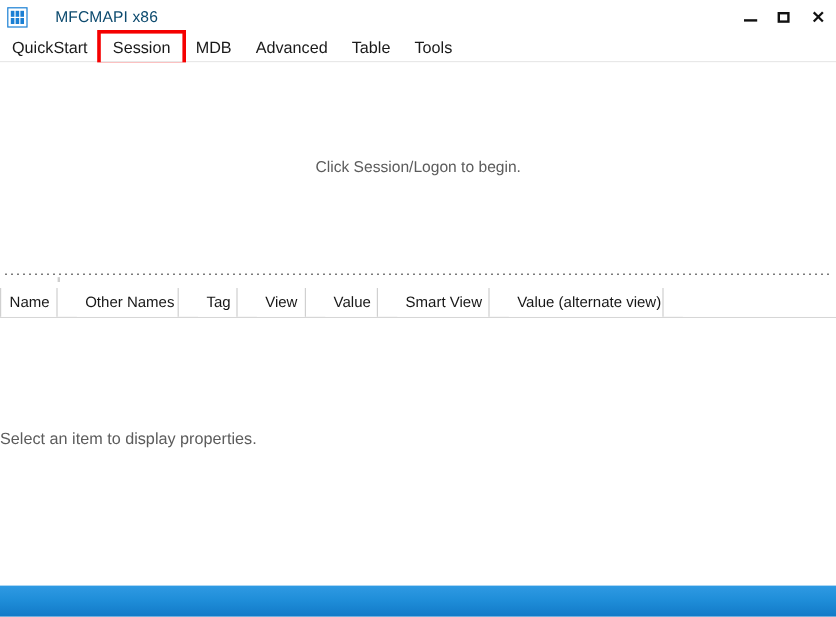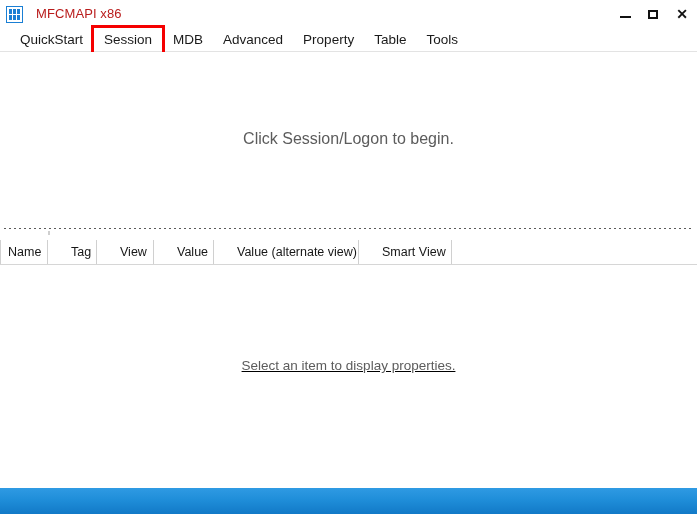--- a/index.html
+++ b/index.html
@@ -46,23 +46,23 @@
     gap: 1px;
     padding: 2px;
     background: #ffffff;
     flex: 0 0 auto;
   }
   #app-icon span {
     background: #1a7fd4;
     display: block;
   }
   #app-title {
-    margin-left: 13px;
+    margin-left: 23px;
     font-size: 13px;
-    color: #b91c1c;
+    color: #0c4a6e;
     line-height: 28px;
     white-space: nowrap;
     letter-spacing: 0.1px;
   }
 
   #window-controls {
     position: absolute;
     right: 8px;
     top: 0;
     height: 28px;
@@ -104,21 +104,20 @@
   }
 
   
   #menu-bar {
     position: relative;
     height: 24px;
     flex: 0 0 24px;
     background: #ffffff;
     display: flex;
     align-items: center;
-    padding-left: 10px;
     box-sizing: border-box;
     border-bottom: 1px solid #e3e3e3;
   }
   .menu-item {
     font-size: 13.5px;
     color: #1a1a1a;
     padding: 0 10px;
     line-height: 22px;
     white-space: nowrap;
     cursor: default;
@@ -134,21 +133,21 @@
   
   #upper-pane {
     position: relative;
     flex: 0 0 173px;
     background: #ffffff;
     display: flex;
     align-items: center;
     justify-content: center;
   }
   #upper-pane-message {
-    font-size: 16px;
+    font-size: 13px;
     color: #5c5c5c;
     text-align: center;
   }
 
   
   #pane-splitter {
     flex: 0 0 14px;
     position: relative;
     background: #ffffff;
   }
@@ -200,24 +199,22 @@
     background: #ffffff;
   }
 
   
   #lower-pane {
     flex: 1 1 auto;
     position: relative;
     background: #ffffff;
     display: flex;
     align-items: flex-start;
-    justify-content: center;
     padding-top: 93px;
     box-sizing: border-box;
-    text-decoration: underline;
   }
   #lower-pane-message {
     font-size: 13.5px;
     color: #5c5c5c;
     text-align: center;
   }
 
   
   #bottom-bar {
     position: absolute;
@@ -249,41 +246,41 @@
       <div class="win-btn" id="btn-maximize"></div>
       <div class="win-btn" id="btn-close">✕</div>
     </div>
   </div>
 
   <div id="menu-bar">
     <div class="menu-item">QuickStart</div>
     <div class="menu-item highlighted">Session</div>
     <div class="menu-item">MDB</div>
     <div class="menu-item">Advanced</div>
-    <div class="menu-item">Property</div>
     <div class="menu-item">Table</div>
     <div class="menu-item">Tools</div>
   </div>
 
   <div id="upper-pane">
     <div id="upper-pane-message">Click Session/Logon to begin.</div>
   </div>
 
   <div id="pane-splitter">
     <div class="dots"></div>
     <div class="grip"></div>
   </div>
 
   <div id="column-header-row">
     <div class="col-header" style="width:48px">Name</div>
+    <div class="col-header" style="width:85px">Other Names</div>
     <div class="col-header" style="width:33px">Tag</div>
     <div class="col-header" style="width:41px">View</div>
     <div class="col-header" style="width:44px">Value</div>
+    <div class="col-header" style="width:77px">Smart View</div>
     <div class="col-header" style="width:129px">Value (alternate view)</div>
-    <div class="col-header" style="width:77px">Smart View</div>
     <div id="column-header-filler"></div>
   </div>
 
   <div id="lower-pane">
     <div id="lower-pane-message">Select an item to display properties.</div>
   </div>
 
   <div id="bottom-bar"></div>
 
 </div>

